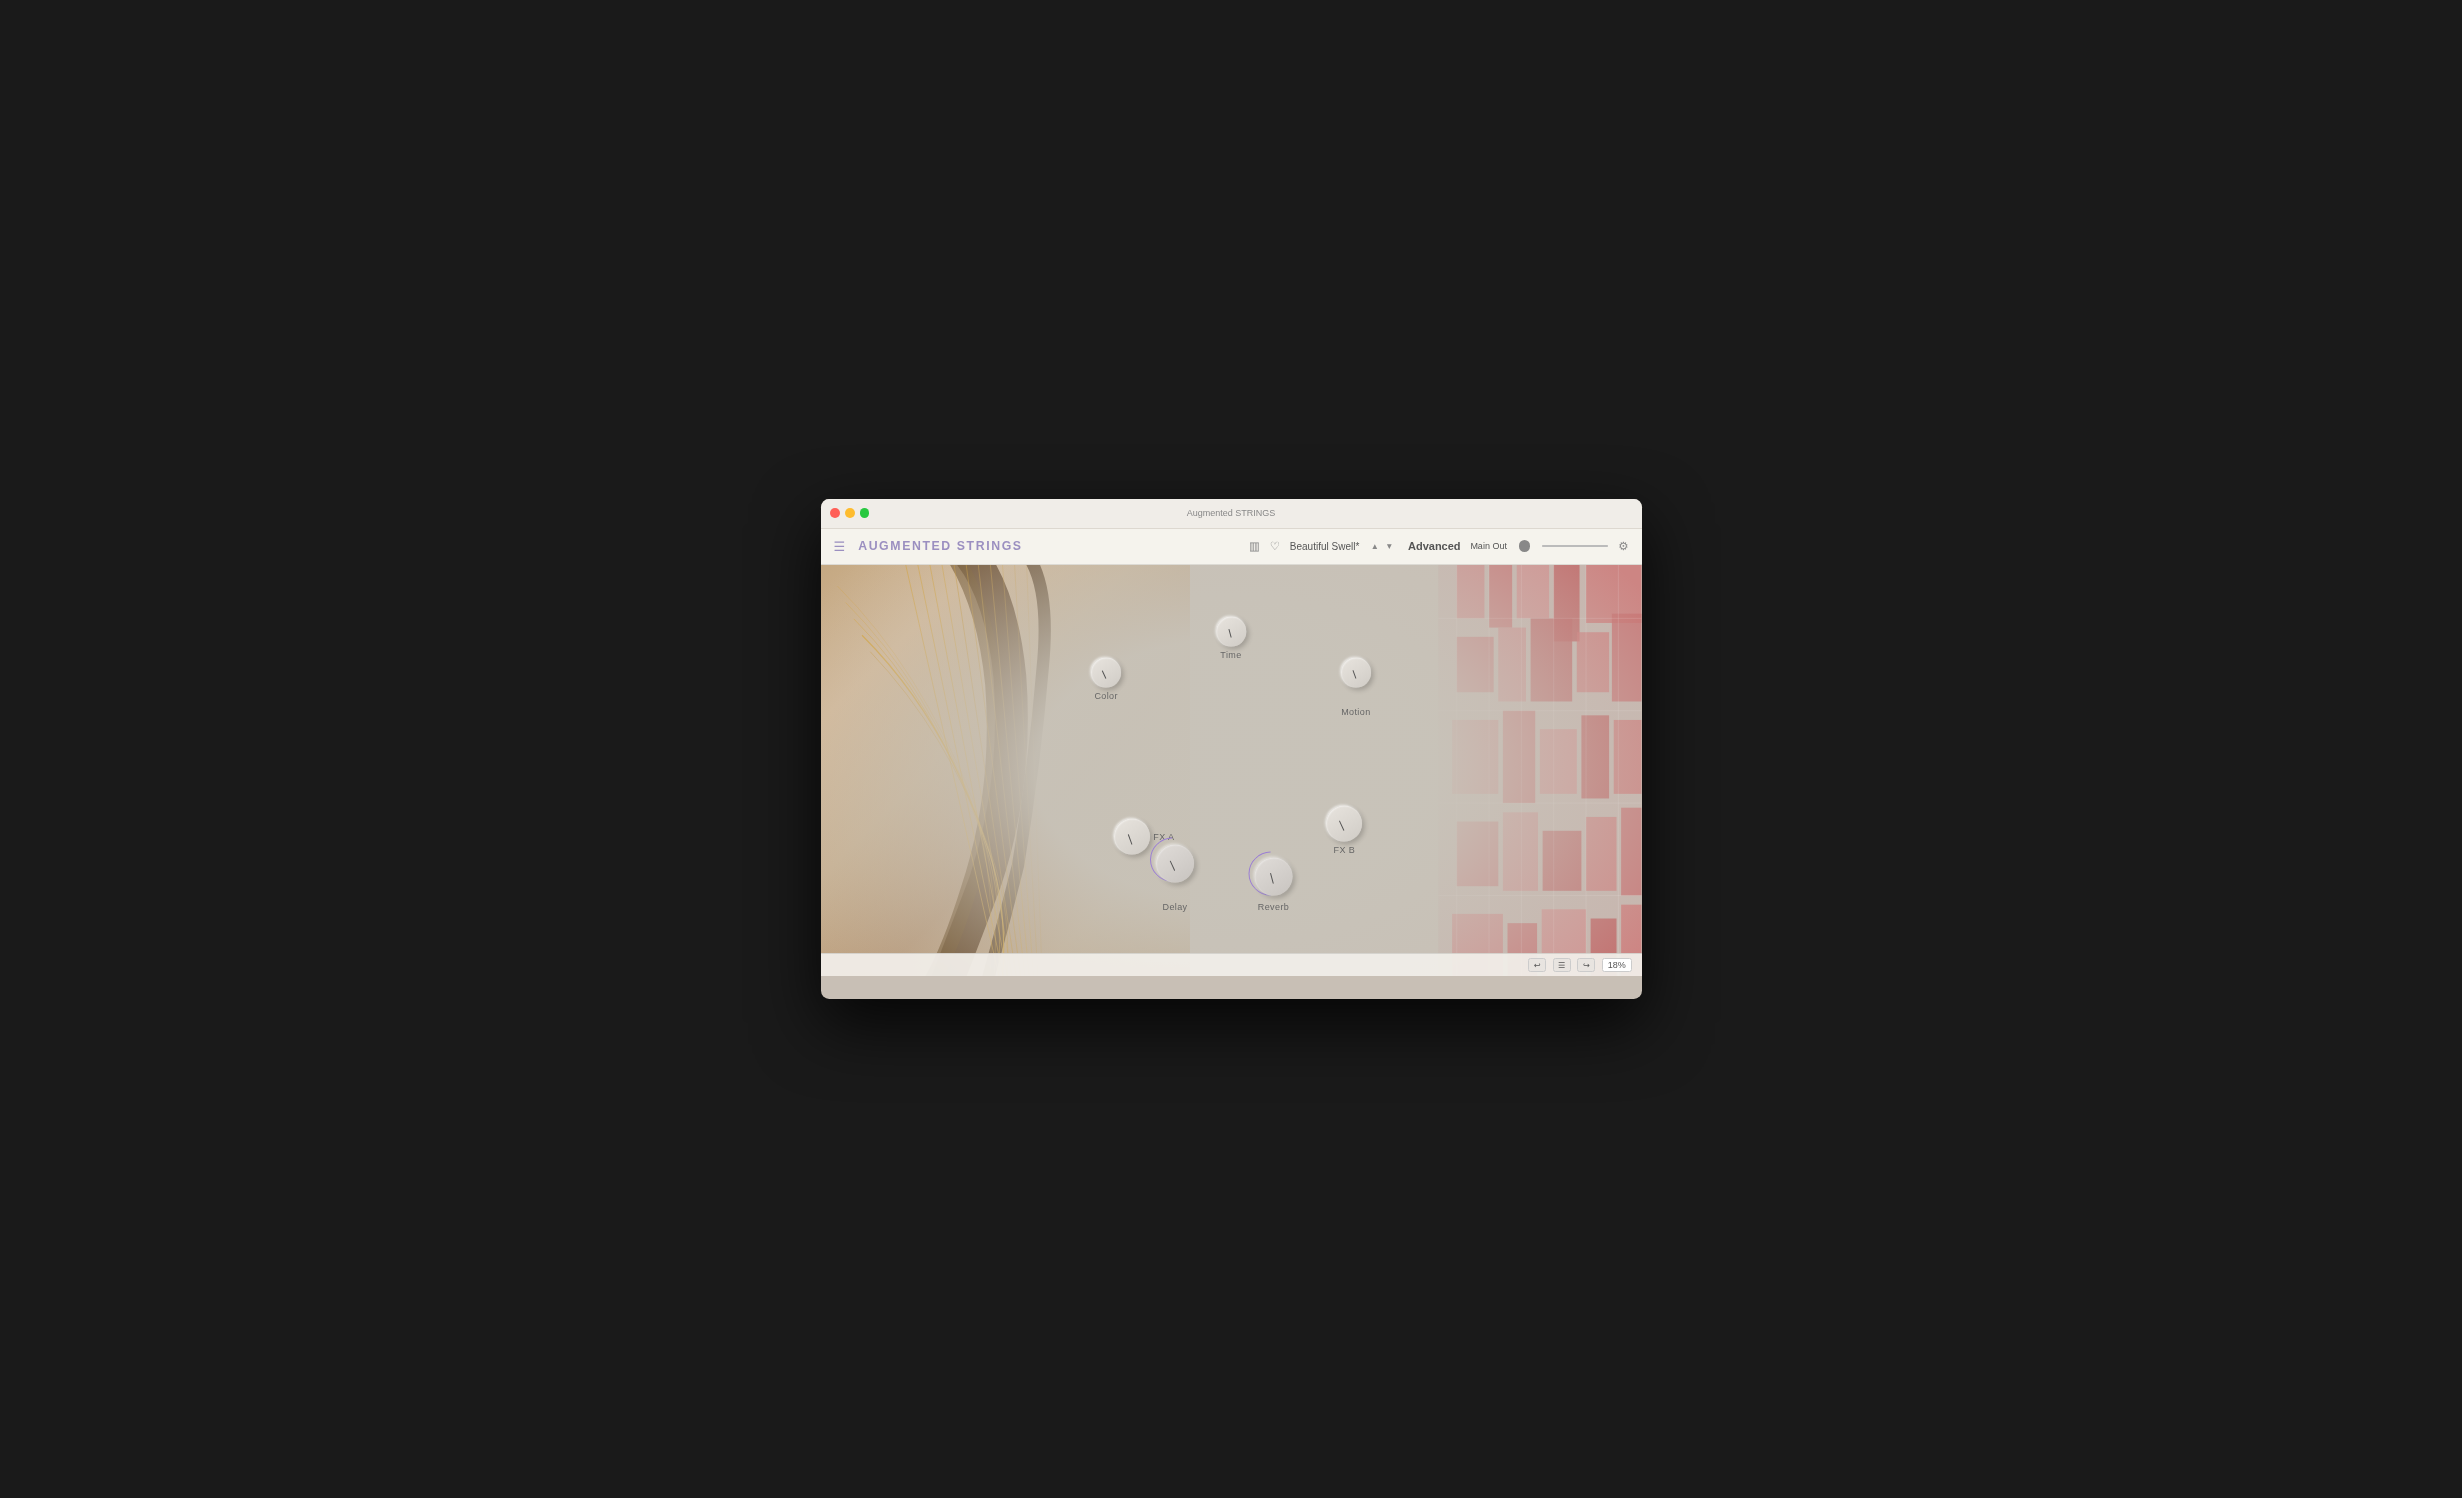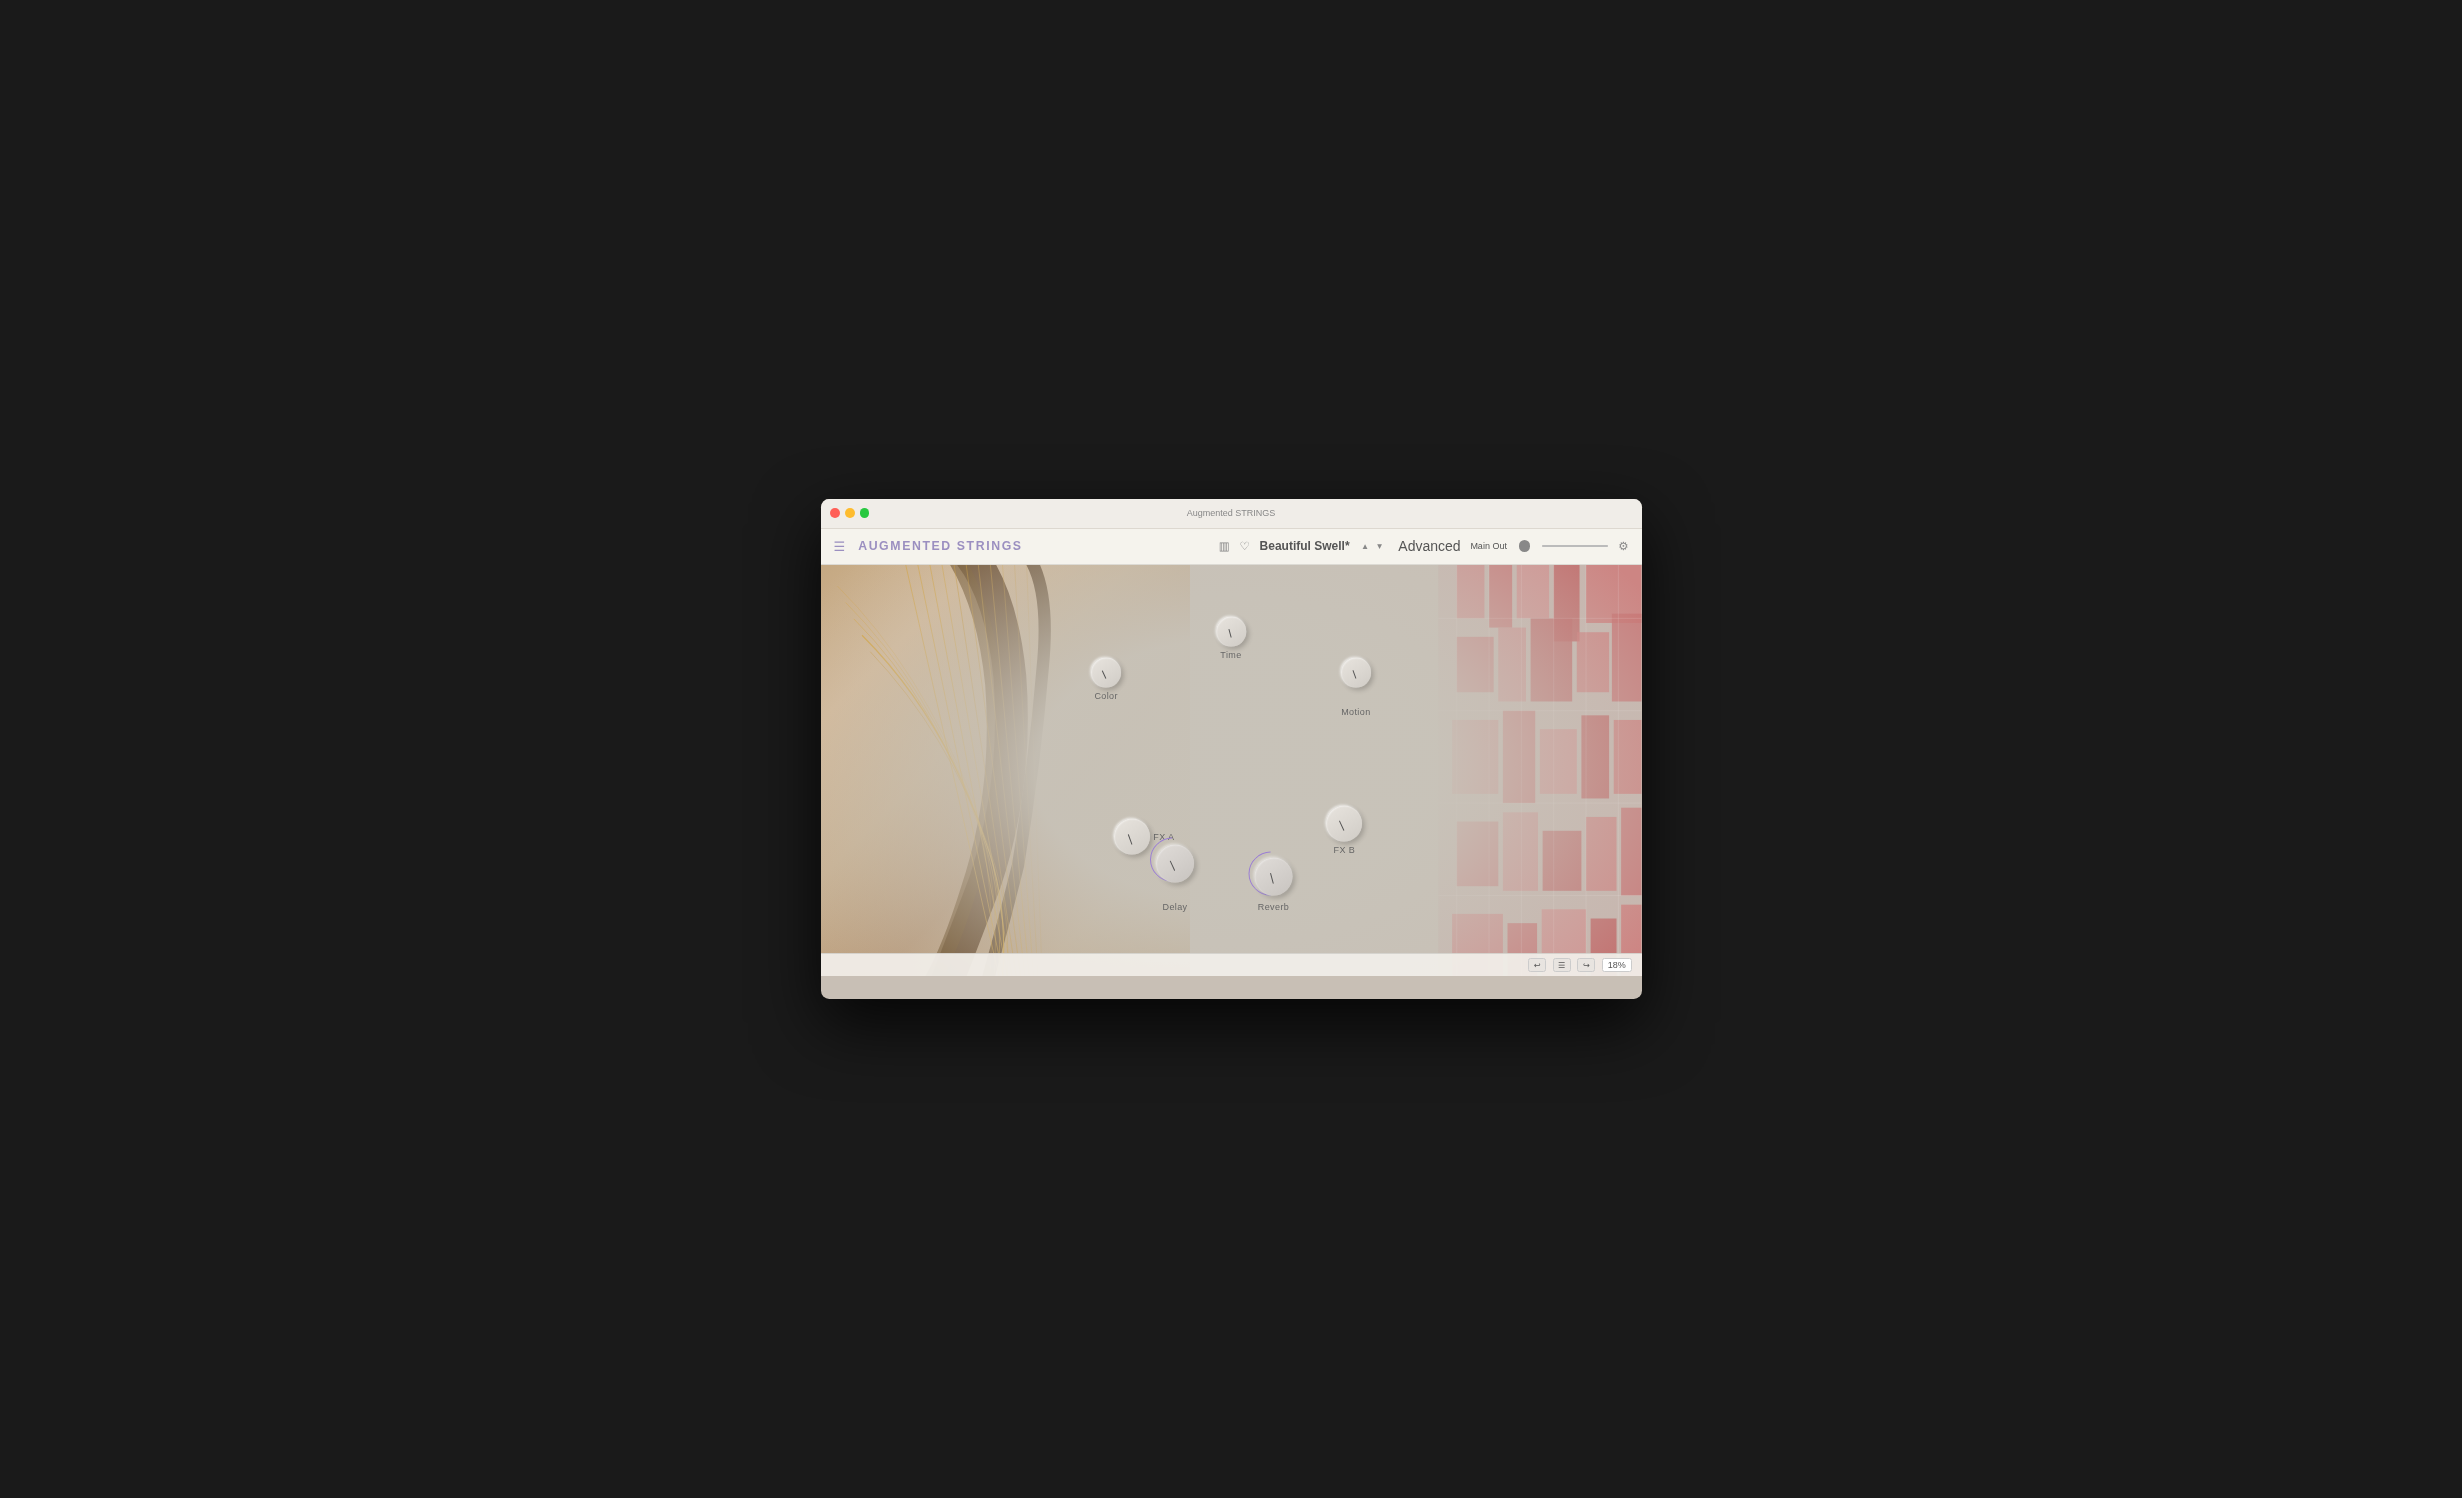--- a/index.html
+++ b/index.html
@@ -93,26 +93,25 @@
       gap: 9.8px;
     }
 
     .library-icon, .heart-icon {
       color: #888;
       font-size: 11.5px;
       cursor: pointer;
     }
 
     .preset-name {
-      font-size: 12px;
+      font-size: 10px;
       color: #555;
       background: transparent;
       border: none;
       outline: none;
-      font-weight: bold;
     }
 
     .preset-arrows {
       display: flex;
       gap: 3.3px;
     }
 
     .arrow-btn {
       background: none;
       border: none;
@@ -123,25 +122,26 @@
     }
 
     .header-right {
       display: flex;
       align-items: center;
       gap: 9.8px;
       margin-left: auto;
     }
 
     .advanced-btn {
-      font-size: 14px;
+      font-size: 11px;
       color: #555;
       background: none;
       border: none;
       cursor: pointer;
+      font-weight: bold;
     }
 
     .main-out {
       font-size: 9px;
       color: #555;
       display: flex;
       align-items: center;
       gap: 12px;
     }
 

